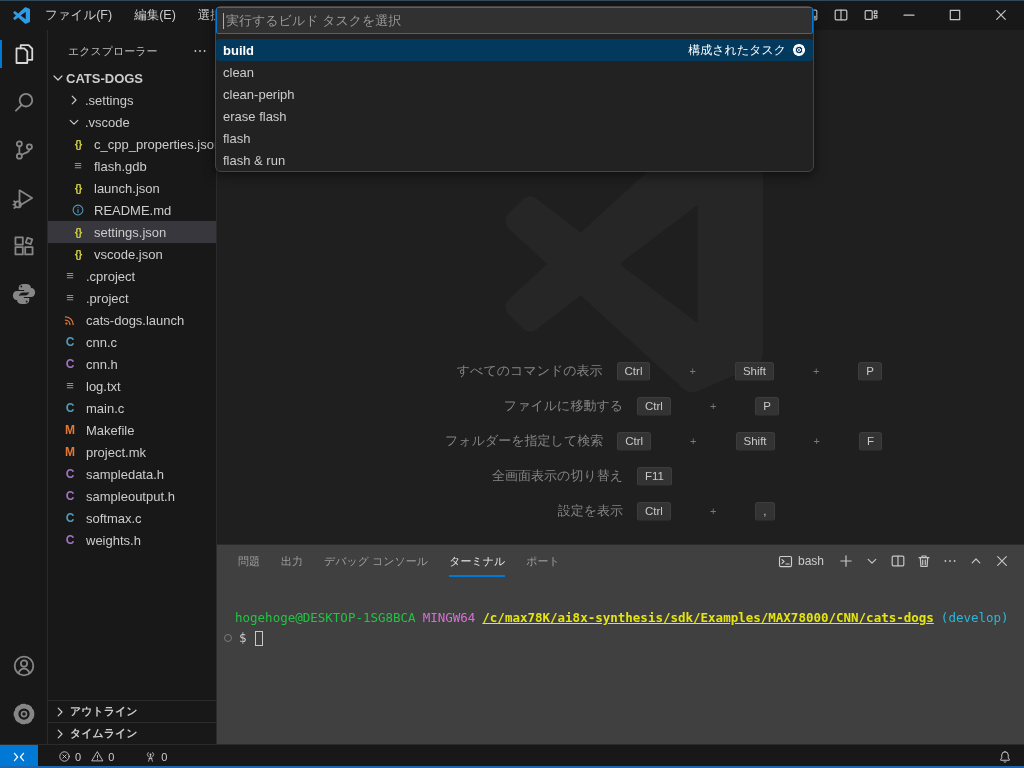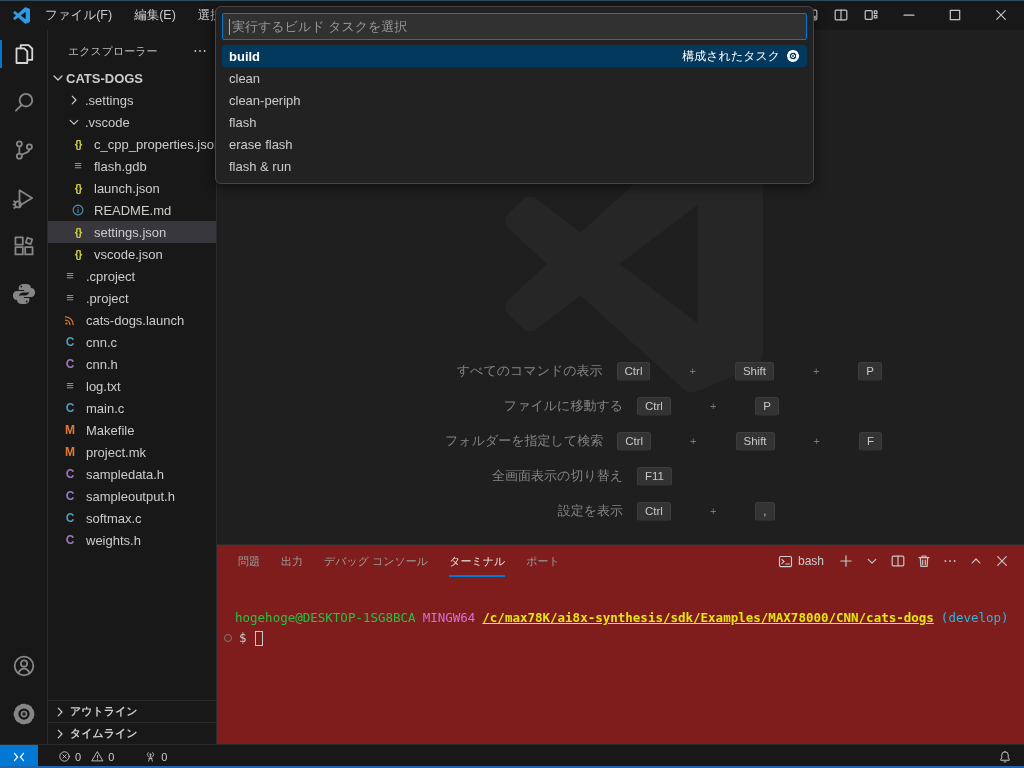--- a/index.html
+++ b/index.html
@@ -57,21 +57,21 @@
   .editor { position:absolute; top:0; left:217px; right:0; height:514px; background:#1f1f1f; overflow:hidden; }
   .watermark { position:absolute; left:calc(50% - 120px); top:103px; width:262px; height:262px; color:#262626; }
   .shortcuts { position:absolute; top:330px; left:205px; width:460px; }
   .sc-row { display:flex; align-items:center; height:22px; margin-bottom:13px; }
   .sc-label { width:215px; text-align:right; font-size:13px; color:#848484; padding-right:14px; }
   .sc-keys { display:flex; align-items:center;gap:34px; }
   .kbd { background:#333333; border:1px solid #3d3d3d; border-bottom-color:#2a2a2a; border-radius:3px; padding:1px 7px; font-size:11.5px; color:#c8c8c8; line-height:15px; }
   .sep { color:#7a7a7a; margin:0 5px; font-size:11px; }
 
   
-  .panel { position:absolute; left:217px; right:0; top:514px; bottom:0; background:#7f1d1d; border-top:1px solid #2b2b2b; }
+  .panel { position:absolute; left:217px; right:0; top:514px; bottom:0; background:#404040; border-top:1px solid #2b2b2b; }
   .panel-bar { height:32px; display:flex; align-items:center; padding:0 14px 0 21px; }
   .panel-tab { font-size:11px; color:#9d9d9d; margin-right:21px; height:31px; line-height:31px; border-bottom:1px solid transparent; }
   .panel-tab.active { color:#e7e7e7; border-bottom:2px solid #0078d4; }
   .panel-actions { margin-left:auto; display:flex; align-items:center; gap:10px; color:#c5c5c5; }
   .panel-actions svg { width:16px; height:16px; }
   .shell-badge { display:flex; align-items:center; gap:5px; font-size:12px; color:#cccccc; margin-right:4px; }
   .shell-badge svg { width:15px; height:15px; }
   .term { position:absolute; left:7px; top:63px; font-family:"DejaVu Sans Mono","Liberation Mono",monospace; font-size:12.5px; line-height:20px; }
   .term-line1 { padding-left:11px; }
   .term-line1 > span { margin-right:7px; }
@@ -88,21 +88,21 @@
   .statusbar { position:absolute; bottom:0; left:0; right:0; height:24px; background:#181818; border-top:1px solid #2b2b2b; display:flex; align-items:center; font-size:11px; color:#cccccc; }
   .remote { width:38px; height:100%; background:#0078d4; color:#fff; display:flex; align-items:center; justify-content:center; }
   .remote svg { width:14px; height:14px; }
   .sb-group { display:flex; align-items:center; margin-left:20px; gap:4px; }
   .sb-group.ports { margin-left:30px; }
   .sb-group svg { width:13px; height:13px; }
   .sb-right { margin-left:auto; margin-right:12px; color:#cccccc; }
   .sb-right svg { width:14px; height:14px; }
 
   
-  .quickpick { position:absolute; left:215px; top:6px; width:599px; background:#222222; border:1px solid #454545; border-radius:6px; box-shadow:0 3px 12px rgba(0,0,0,.55); z-index:50; padding:6px; }
+  .quickpick { position:absolute; left:215px; top:6px; width:599px; background:#222222; border:1px solid #454545; border-radius:6px; box-shadow:0 3px 12px rgba(0,0,0,.55); z-index:50; }
   .qp-input { height:27px; background:#313131; border:1px solid #0078d4; display:flex; align-items:center; padding:0 6px; font-size:13px; color:#989898; border-radius:2px; }
   .caret { width:1px; height:16px; background:#aeafad; margin-right:2px; }
   .qp-list { margin-top:5px; }
   .qp-row { height:22px; display:flex; align-items:center; padding:0 7px; font-size:13px; color:#cccccc; border-radius:3px; }
   .qp-row.selected { background:#04395e; color:#ffffff; }
   .qp-row.selected .qp-label { font-weight:bold; }
   .qp-badge { margin-left:auto; display:flex; align-items:center; gap:6px; font-size:12px; color:#ffffff; }
   .qp-badge svg { width:14px; height:14px; }
 </style>
 </head>
@@ -546,24 +546,24 @@
             </span>
           </span>
         </div>
         <div class="qp-row">
           <span class="qp-label">clean</span>
         </div>
         <div class="qp-row">
           <span class="qp-label">clean-periph</span>
         </div>
         <div class="qp-row">
+          <span class="qp-label">erase flash</span>
+        </div>
+        <div class="qp-row">
           <span class="qp-label">flash</span>
-        </div>
-        <div class="qp-row">
-          <span class="qp-label">erase flash</span>
         </div>
         <div class="qp-row">
           <span class="qp-label">flash &amp; run</span>
         </div>
       </div>
   </div>
 
   <div class="win-bottom-border"></div>
 </div>
 

